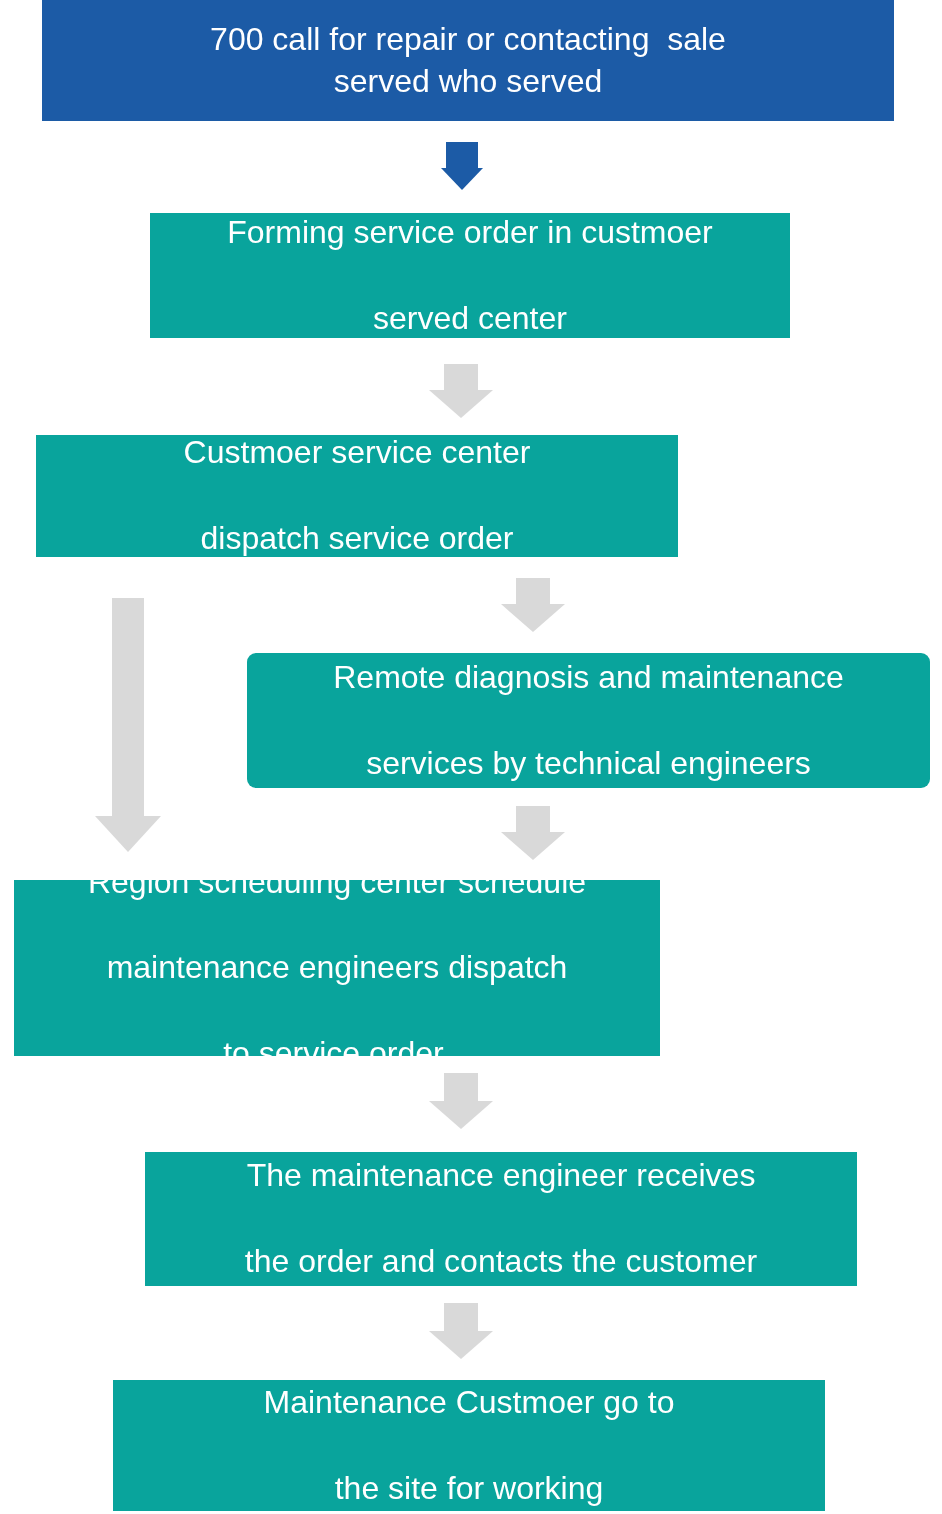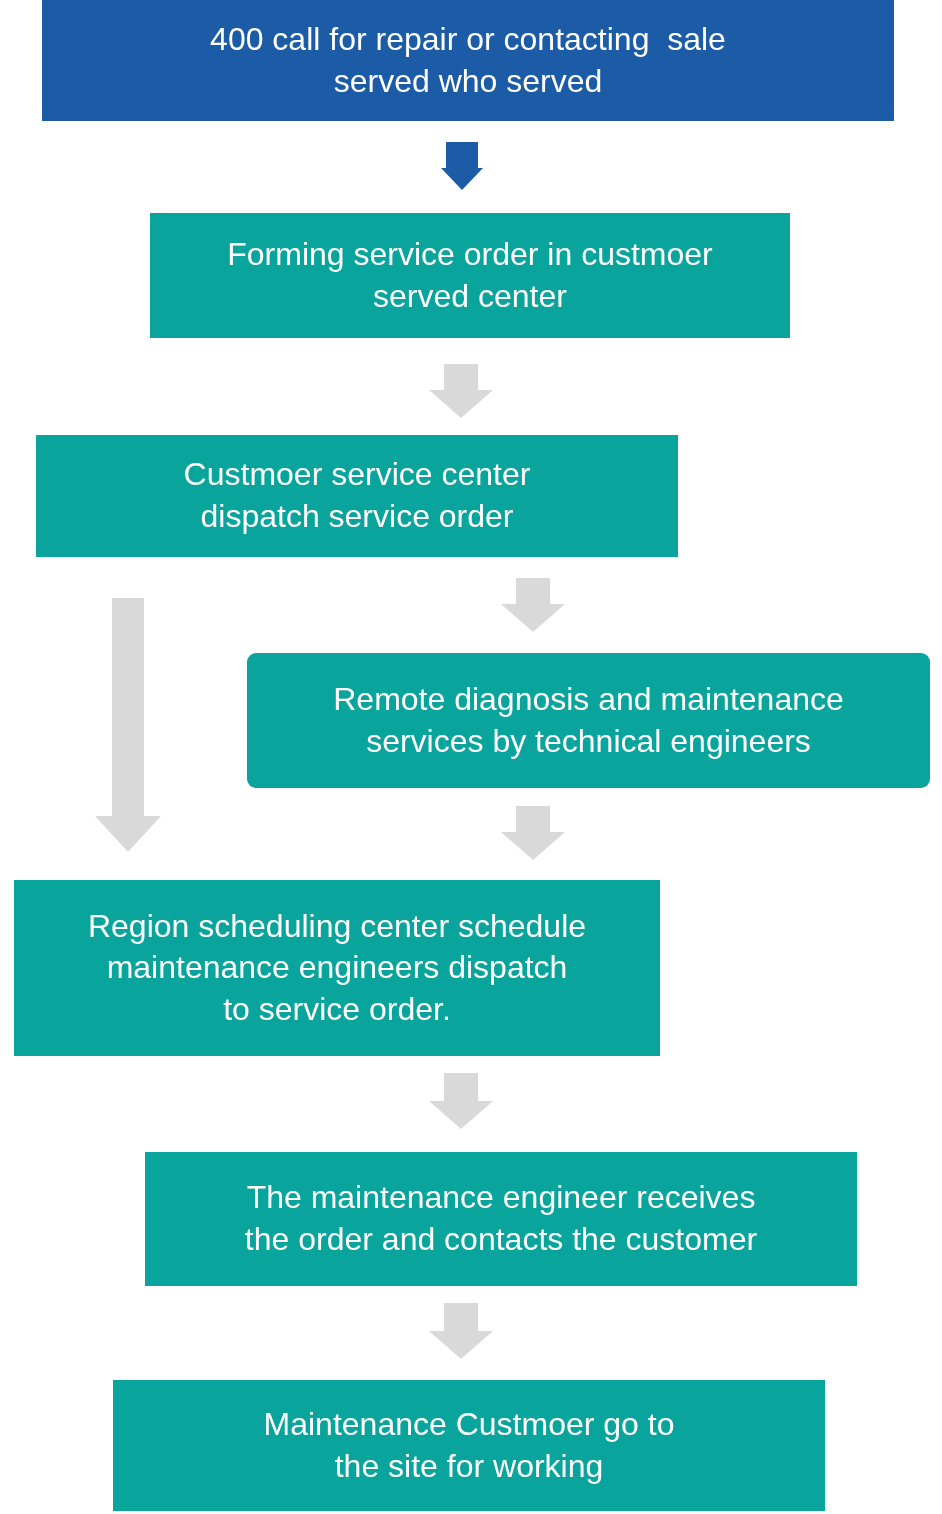--- a/index.html
+++ b/index.html
@@ -24,21 +24,21 @@
     text-align: center;
     color: var(--text, #ffffff);
   }
   .box .line {
     font-size: 32px;
     line-height: 1.3;
     white-space: pre;
     font-weight: 400;
   }
   .box-blue { background: var(--blue, #1c5ba6); }
-  .box-teal { background: var(--teal, #09a49c); }
+  .box-teal { background: var(--teal, #09a49c); gap: 44px; }
 
   .arrow {
     position: absolute;
     display: flex;
     flex-direction: column;
     align-items: center;
   }
   .arrow .stem { display: block; }
   .arrow .head {
     width: 0;
@@ -50,21 +50,21 @@
   .arrow-gray .head { border-color: var(--gray, #d9d9d9) transparent transparent transparent; }
   .arrow-blue .stem { background: var(--blue, #1c5ba6); }
   .arrow-blue .head { border-color: var(--blue, #1c5ba6) transparent transparent transparent; }
 </style>
 </head>
 <body>
 
 <div class="canvas">
 
   <div class="box box-blue" style="left:42px; top:0px; width:852px; height:121px;">
-    <div class="line">400 call for repair or contacting  sale</div>
+    <div class="line">700 call for repair or contacting  sale</div>
     <div class="line">served who served</div>
   </div>
 
   <div class="arrow arrow-blue" style="left:441px; top:142px;">
     <div class="stem" style="width:32px; height:26px;"></div>
     <div class="head" style="border-width:22px 21px 0 21px;"></div>
   </div>
 
   <div class="box box-teal" style="left:150px; top:213px; width:640px; height:125px;">
     <div class="line">Forming service order in custmoer</div>

